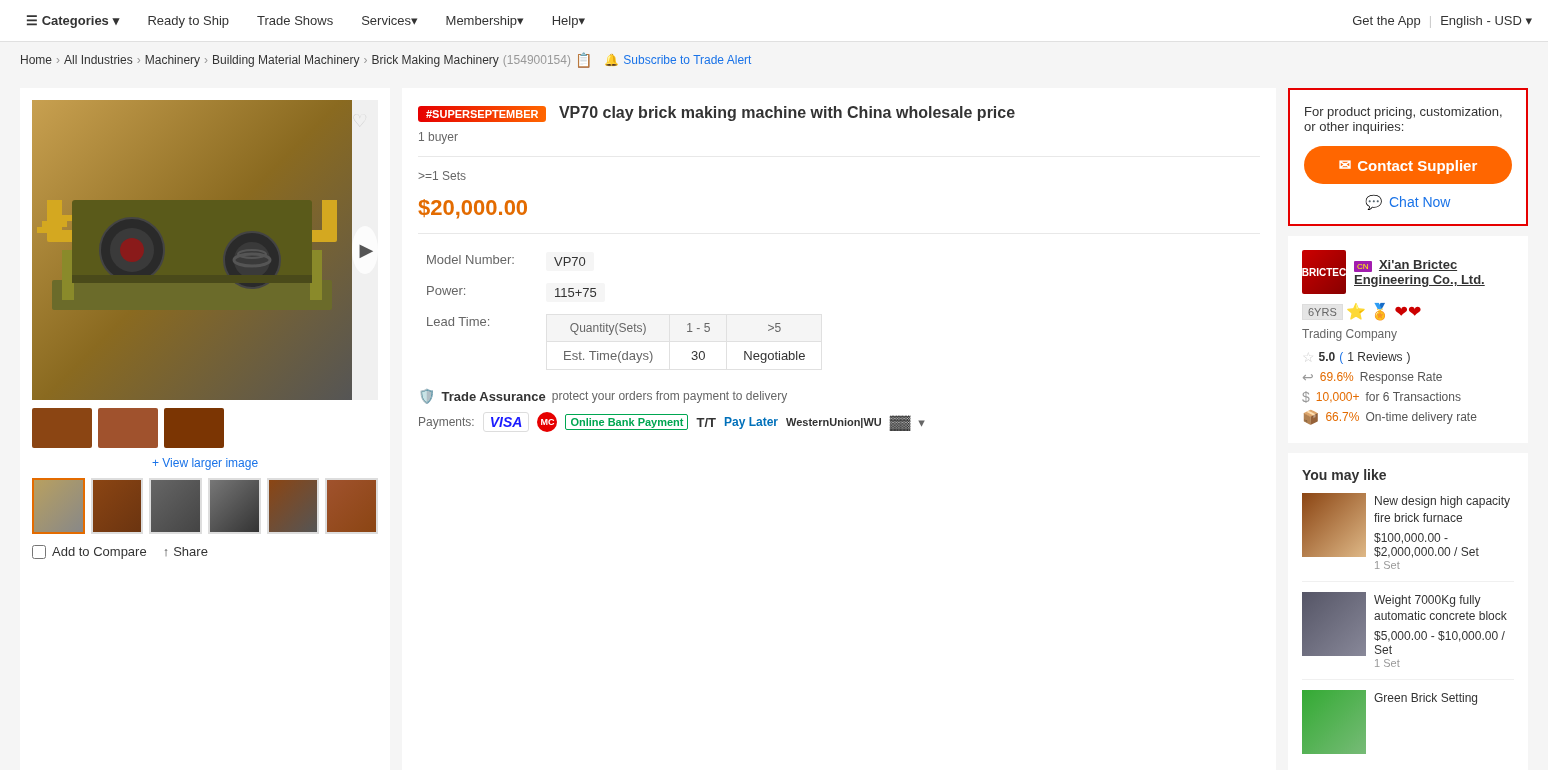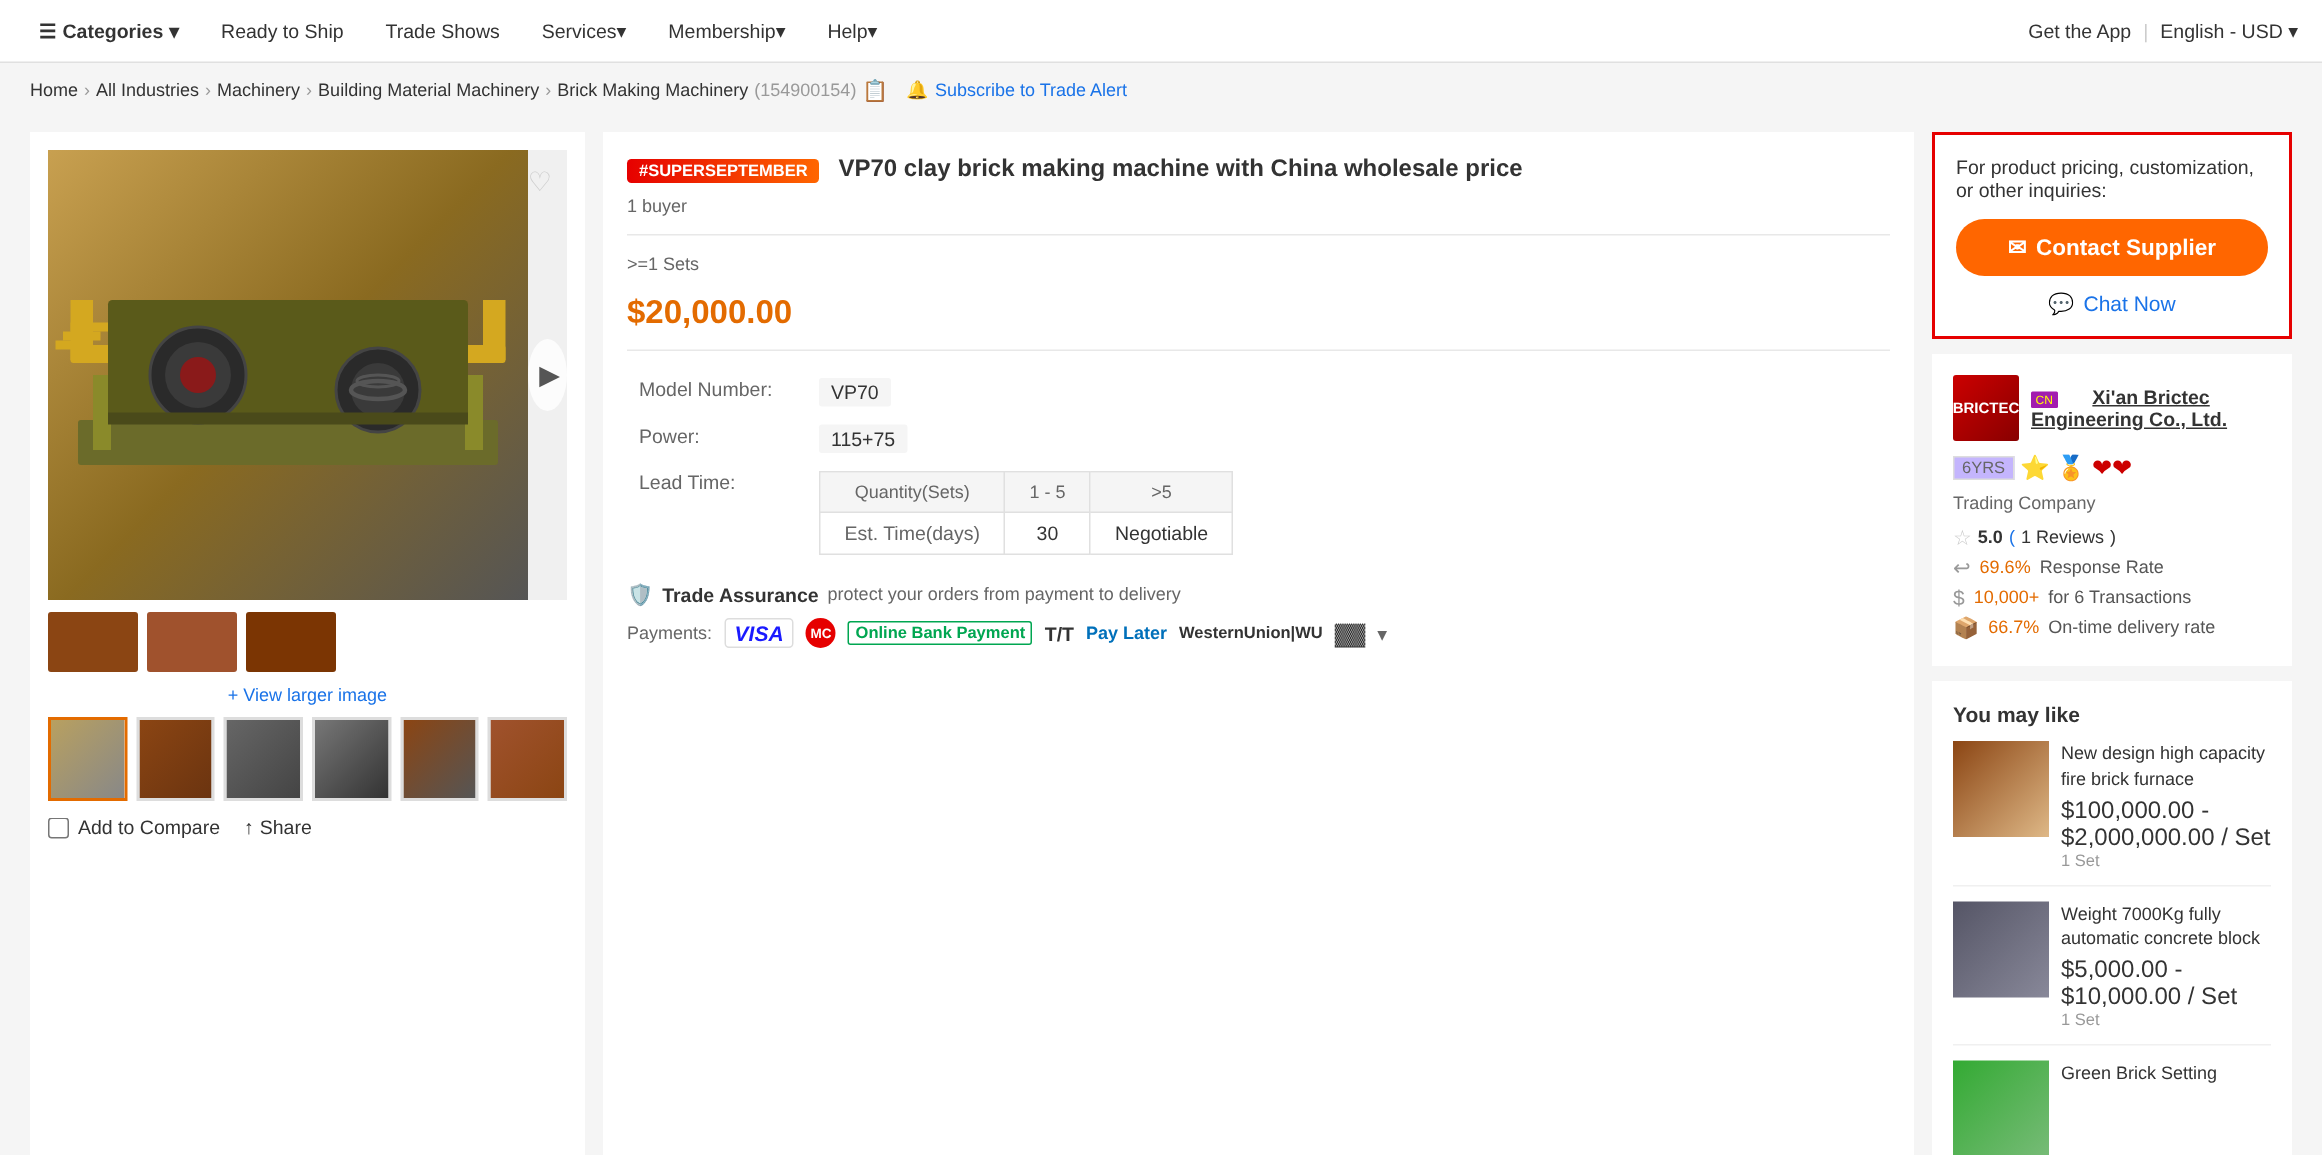--- a/index.html
+++ b/index.html
@@ -89,22 +89,22 @@
     .sidebar { width: 240px; flex-shrink: 0; display: flex; flex-direction: column; gap: 10px; }
     .contact-box { background: #fff; border: 2px solid #e60000; padding: 14px; }
     .contact-box .prompt { font-size: 13px; color: #333; margin-bottom: 12px; }
     .contact-supplier-btn { background: #f60; color: #fff; border: none; border-radius: 24px; padding: 10px 0; width: 100%; font-size: 15px; font-weight: bold; cursor: pointer; display: flex; align-items: center; justify-content: center; gap: 6px; margin-bottom: 10px; }
     .chat-now-btn { display: flex; align-items: center; justify-content: center; gap: 6px; color: #1a73e8; font-size: 14px; cursor: pointer; }
 
     .supplier-box { background: #fff; padding: 14px; }
     .supplier-logo { display: flex; align-items: center; gap: 8px; margin-bottom: 8px; }
     .supplier-logo-img { width: 44px; height: 44px; background: linear-gradient(135deg, #c00, #800); display: flex; align-items: center; justify-content: center; color: #fff; font-weight: bold; font-size: 10px; border-radius: 2px; }
     .supplier-name { font-size: 13px; color: #333; font-weight: 600; }
-    .cn-flag { display: inline-block; background: #a21caf; color: #ff0; font-size: 8px; padding: 1px 3px; margin-right: 20px; border-radius: 1px; }
-    .yrs-badge { background: #c4b5fd; border: 1px solid #ddd; font-size: 11px; padding: 1px 5px; color: #666; }
+    .cn-flag { display: inline-block; background: #a21caf; color: #ff0; font-size: 8px; padding: 1px 3px; margin-right: 4px; border-radius: 1px; }
+    .yrs-badge { background: #e5e5e5; border: 1px solid #ddd; font-size: 11px; padding: 1px 5px; color: #666; }
     .badges-row { display: flex; align-items: center; gap: 4px; margin: 6px 0; }
     .badge-icon { font-size: 16px; }
     .company-type { font-size: 12px; color: #666; margin-bottom: 8px; }
     .rating-row { display: flex; align-items: center; gap: 4px; font-size: 12px; margin-bottom: 4px; }
     .star-icon { color: #ccc; font-size: 14px; }
     .rating-val { font-weight: bold; color: #333; }
     .rating-reviews { color: #1a73e8; }
     .stat-row { display: flex; align-items: center; gap: 6px; font-size: 12px; margin-bottom: 4px; color: #555; }
     .stat-icon { font-size: 14px; color: #999; }
     .stat-highlight { color: #e36b00; font-weight: 400; }
@@ -114,21 +114,21 @@
     .you-may-like { background: #fff; padding: 14px; }
     .section-title { font-size: 14px; font-weight: bold; margin-bottom: 10px; color: #333; }
     .like-item { display: flex; gap: 8px; margin-bottom: 10px; border-bottom: 1px solid #f0f0f0; padding-bottom: 10px; }
     .like-item:last-child { border-bottom: none; margin-bottom: 0; }
     .like-thumb { width: 64px; height: 64px; background: #ddd; flex-shrink: 0; }
     .like-thumb-1 { background: linear-gradient(135deg, #8B4513, #deb887); }
     .like-thumb-2 { background: linear-gradient(135deg, #556, #889); }
     .like-thumb-3 { background: linear-gradient(135deg, #3a3, #7b7); }
     .like-info { flex: 1; }
     .like-title { font-size: 12px; color: #333; margin-bottom: 4px; line-height: 1.4; }
-    .like-price { font-size: 16px; color: #333; }
+    .like-price { font-size: 12px; color: #333; }
     .like-set { font-size: 11px; color: #999; }
   </style>
 </head>
 <body>
 
 <nav class="top-nav">
   <div class="nav-item categories">
     <span>☰</span>
     <span>Categories</span>
     <span>▾</span>

